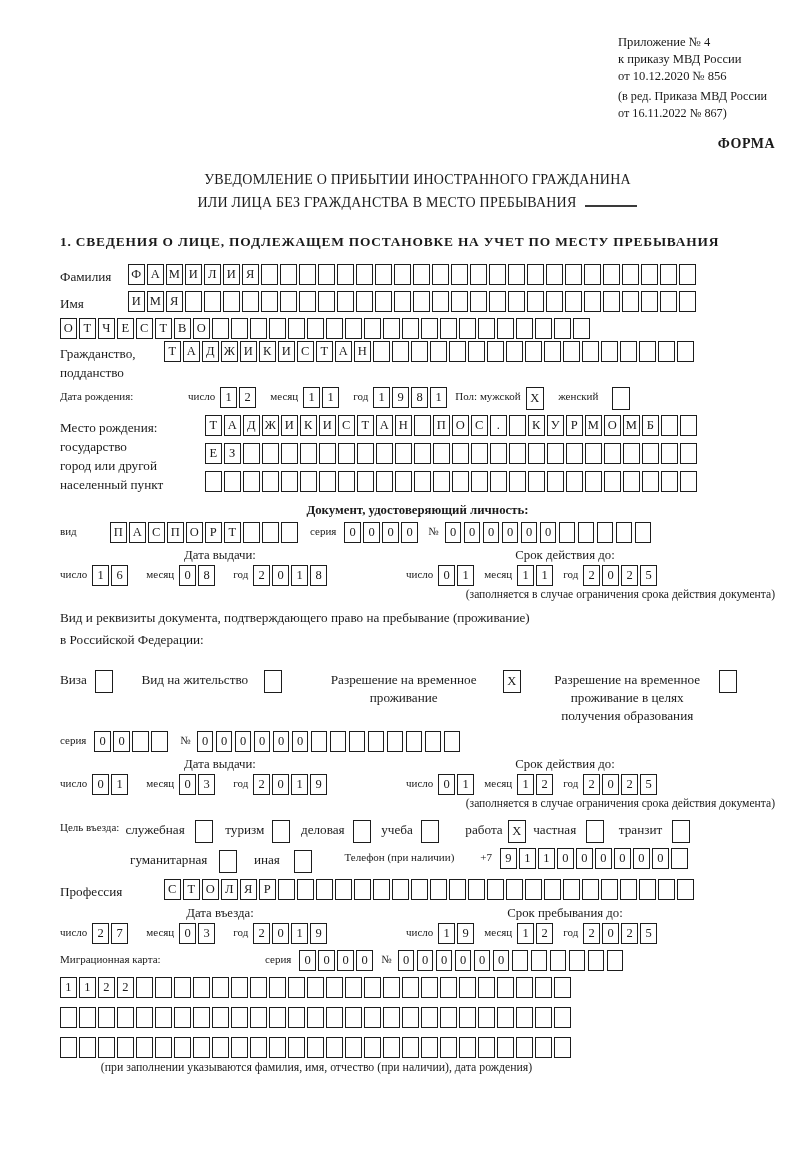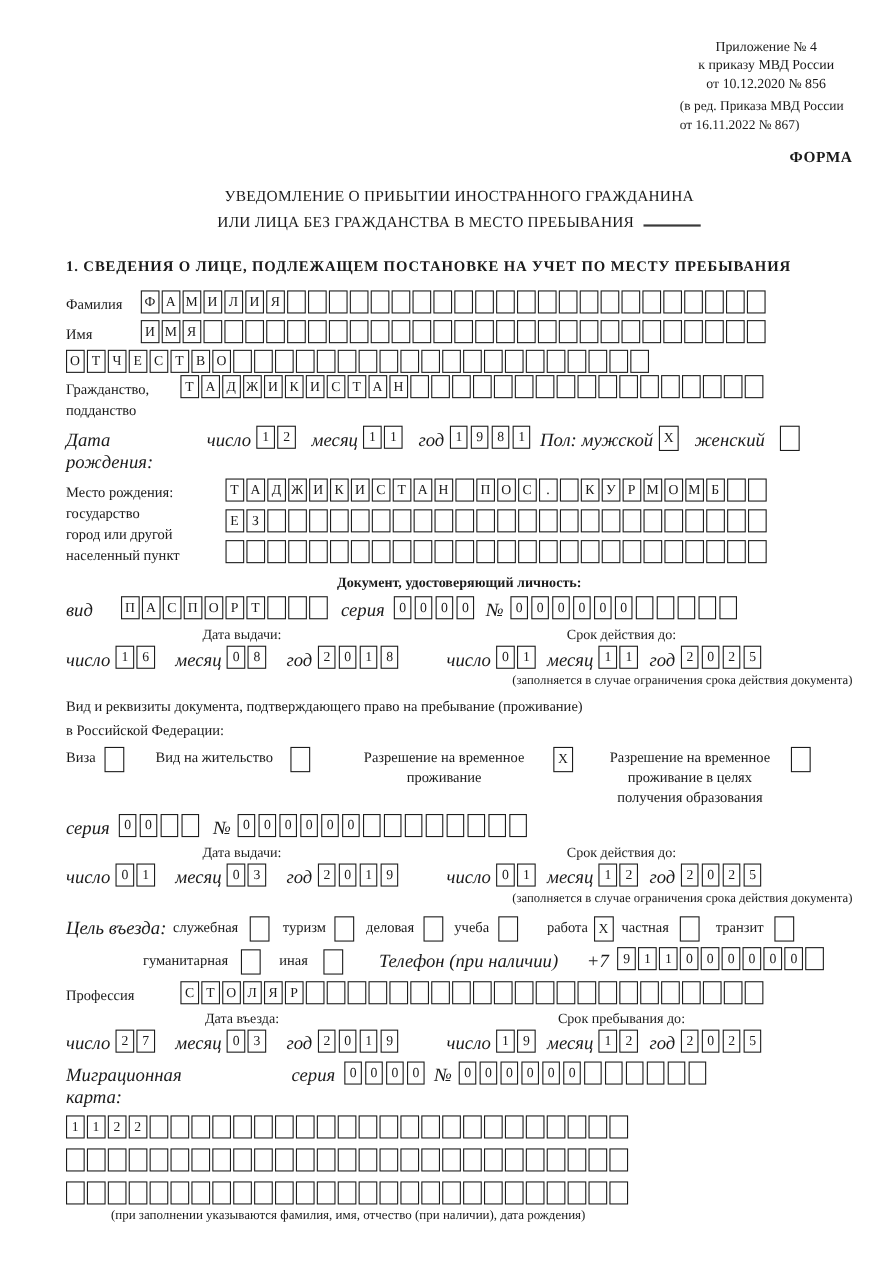--- a/index.html
+++ b/index.html
@@ -1,51 +1,51 @@
 <!DOCTYPE html>
 <html><head>
 <meta charset="utf-8">
 <style>
   html,body{margin:0;padding:0;}
   body{
     width:800px;height:1163px;box-sizing:border-box;
     padding:34px 25px 0 60px;background:#ffffff;color:#1a1a1a;
     font-family:"Liberation Serif","DejaVu Serif",serif;overflow:hidden;
   }
-  .appendix{margin-left:558px;font-size:12.6px;line-height:17px;text-align:center;}
+  .appendix{margin-left:558px;font-size:12.6px;line-height:17px;}
   .revision{margin-left:558px;font-size:12.2px;line-height:17px;margin-top:3px;}
   .form-word{text-align:right;font-weight:bold;font-size:14px;margin-top:14px;letter-spacing:.5px;}
   .doc-title{text-align:center;font-weight:normal;font-size:14px;line-height:23px;margin-top:16px;letter-spacing:.2px;}
   .blank-line{display:inline-block;width:52px;border-bottom:2px solid #3a3a3a;height:3px;margin-left:9px;}
   .sec-title{font-weight:bold;font-size:13.4px;margin-top:20px;letter-spacing:.8px;}
 
   .frow{display:flex;align-items:flex-start;}
   .flabel{font-size:13.2px;line-height:19px;flex:0 0 auto;padding-top:3px;}
-  .lbl{font-size:17px;padding-top:3px;flex:0 0 auto;font-style:italic;}
+  .lbl{font-size:11px;padding-top:3px;flex:0 0 auto;}
   .cells{display:flex;flex:0 0 auto;flex-wrap:nowrap;}
   .cell{flex:0 0 auto;width:14.5px;height:19px;border:1.7px solid #1d1d1d;margin-right:2.5px;
         display:flex;align-items:center;justify-content:center;font-size:12.5px;}
   .checkbox .cell{width:16px;height:21px;}
 
   .mt2{margin-top:2px}.mt4{margin-top:4px}.mt5{margin-top:5px}.mt6{margin-top:6px}
   .mt8{margin-top:8px}.mt14{margin-top:14px}
 
   .seg{display:flex;align-items:flex-start;margin-right:12px;}
   .seg .lbl{margin-right:5px;}
   .dg-heads{display:flex;font-size:12.8px;}
   .dg-h1{width:320px;text-align:center;}
   .dg-h2{width:330px;text-align:center;margin-left:20px;}
   .dg-line{display:flex;margin-top:2px;align-items:flex-start;}
   .dg-left{display:flex;width:330px;flex:0 0 auto;}
   .dg-right{display:flex;margin-left:16px;}
   .dg-note{font-size:11.6px;text-align:right;margin-top:2px;}
 
   .center-bold{text-align:center;font-weight:bold;font-size:12.8px;}
   .intro{font-size:13.2px;line-height:22px;}
-  .opts{display:flex;margin-top:2px;align-items:flex-start;}
+  .opts{display:flex;margin-top:17px;align-items:flex-start;}
   .opt{display:flex;align-items:flex-start;}
   .opt-label{font-size:13.2px;line-height:18px;padding-top:3px;}
   .opt .checkbox{margin-left:8px;margin-top:2px;}
   .center{text-align:center;}
 
   .bp-rows .cells{margin-bottom:7px;}
   .reps-label{width:140px;font-size:13.2px;line-height:22px;flex:0 0 auto;padding-top:2px;}
   .reps-note{font-size:11.8px;text-align:center;margin-top:2px;}.gap55{width:55px;flex:0 0 auto;}
 </style>
 </head>

